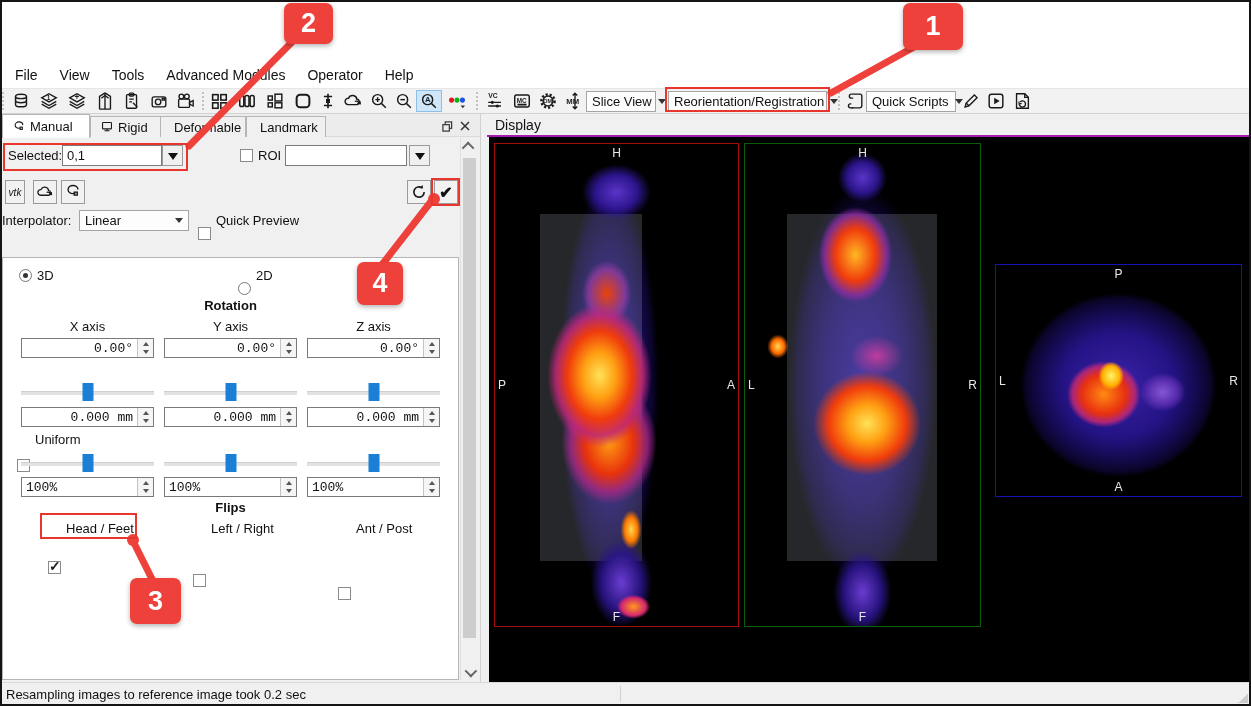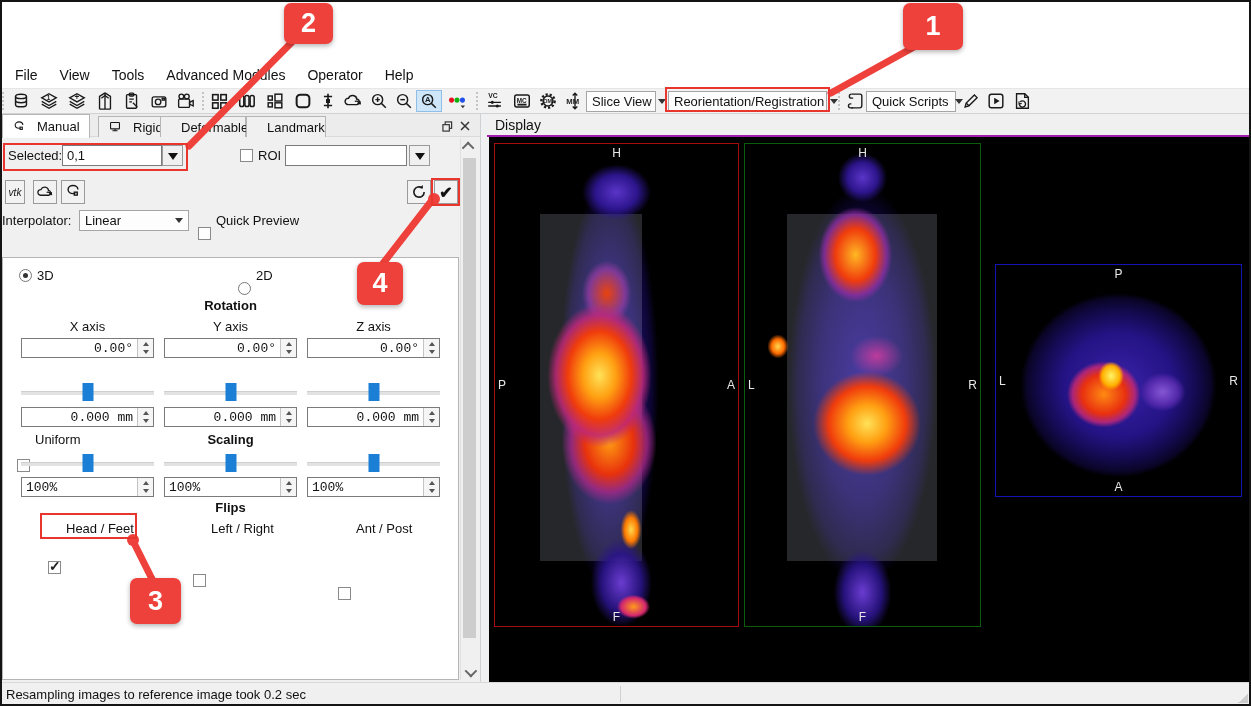--- a/index.html
+++ b/index.html
@@ -33,21 +33,21 @@
   .field{background:#fff;border:1px solid #7a7a7a;box-sizing:border-box;display:flex;align-items:center;padding:0 4px;font-size:13px;}
   .ddbtn{background:#f0f0f0;border:1px solid #9a9a9a;box-sizing:border-box;display:flex;align-items:center;justify-content:center;}
   .sqbtn{background:#f2f2f2;border:1px solid #9a9a9a;box-sizing:border-box;display:flex;align-items:center;justify-content:center;}
   .cb{width:13px;height:13px;background:#fff;border:1px solid #8a8a8a;box-sizing:border-box;position:relative;}
   .cb.checked::after{content:"✓";position:absolute;left:0px;top:-4px;font-size:14px;font-weight:bold;color:#222;}
   .radio{width:13px;height:13px;background:#fff;border:1px solid #777;border-radius:50%;box-sizing:border-box;position:relative;}
   .radio.checked::after{content:"";position:absolute;left:3px;top:3px;width:5px;height:5px;border-radius:50%;background:#333;}
   .lbl{position:absolute;font-size:13px;white-space:nowrap;}
   .heading{position:absolute;font-size:13px;font-weight:bold;text-align:center;}
 
-  .tab{position:absolute;height:21px;top:2px;background:#f0f0f0;border:1px solid #b5b5b5;border-bottom:none;box-sizing:border-box;display:flex;align-items:center;gap:11px;padding:0 9px;font-size:13px;}
+  .tab{position:absolute;height:21px;top:2px;background:#f0f0f0;border:1px solid #b5b5b5;border-bottom:none;box-sizing:border-box;display:flex;align-items:center;gap:4px;padding:0 9px;font-size:13px;}
   .tab.active{top:0;height:24px;background:#fff;z-index:3;}
   .content{position:absolute;left:2px;top:143px;width:457px;height:423px;background:#fff;border:1px solid #b5b5b5;box-sizing:border-box;z-index:2;}
 
   .spin{position:absolute;height:20px;background:#fff;border:1px solid #7a7a7a;box-sizing:border-box;display:flex;}
   .spin .val{flex:1;font-size:13px;display:flex;align-items:center;justify-content:flex-end;padding:0 4px;font-family:Liberation Mono, monospace;}
   .spin.left .val{justify-content:flex-start;}
   .spin .btns{width:15px;border-left:1px solid #c4c4c4;display:flex;flex-direction:column;background:#f5f5f5;}
   .spin .btns div{flex:1;display:flex;align-items:center;justify-content:center;}
   .tri-up{width:0;height:0;border:3px solid transparent;border-bottom:4px solid #555;margin-top:-2px;}
   .tri-dn{width:0;height:0;border:3px solid transparent;border-top:4px solid #555;margin-bottom:-2px;}
@@ -400,21 +400,21 @@
     <div class="cb abs" style="left:198px;top:100px"></div>
     <div class="lbl" style="left:216px;top:99px">Quick Preview</div>
 
     <div class="tab active" style="left:2px;width:88px">
       <svg width="14" height="14" viewBox="0 0 22 22" fill="none" stroke="#1a1a1a" stroke-width="1.7">
         <path d="M17 8c0-2.8-2.7-5-6-5S5 5.2 5 8s2.7 5 6 5c1 0 2-.2 2.8-.6"></path>
           <rect x="12.6" y="11.2" width="3.6" height="3.6"></rect>
       </svg>
       <span>Manual</span>
     </div>
-    <div class="tab" style="left:98px;width:90px">
+    <div class="tab" style="left:90px;width:90px">
       <svg width="14" height="14" viewBox="0 0 22 22" fill="none" stroke="#1a1a1a" stroke-width="1.7">
         <rect x="4" y="4" width="14" height="10" rx="1"></rect>
           <path d="M7 17h8M11 14v3"></path>
       </svg>
       <span>Rigid</span>
     </div>
     <div class="tab" style="left:160px;width:86px">
       <svg width="14" height="14" viewBox="0 0 22 22" fill="none" stroke="#1a1a1a" stroke-width="1.7">
         <rect x="3.5" y="3.5" width="15" height="15"></rect>
           <circle cx="11" cy="11" r="3.6"></circle>
@@ -517,21 +517,20 @@
               <span class="tri-up"></span>
             </div>
             <div>
               <span class="tri-dn"></span>
             </div>
           </div>
       </div>
 
       <div class="cb abs" style="left:14px;top:175px"></div>
       <div class="lbl" style="left:32px;top:174px">Uniform</div>
-      <div class="heading" style="left:0;top:174px;width:455px">Scaling</div>
       <div class="slider" style="left:18px;top:196px;width:133px">
           <div class="track"></div>
           <div class="handle"></div>
         </div>
       <div class="slider" style="left:161px;top:196px;width:133px">
           <div class="track"></div>
           <div class="handle"></div>
         </div>
       <div class="slider" style="left:304px;top:196px;width:133px">
           <div class="track"></div>

